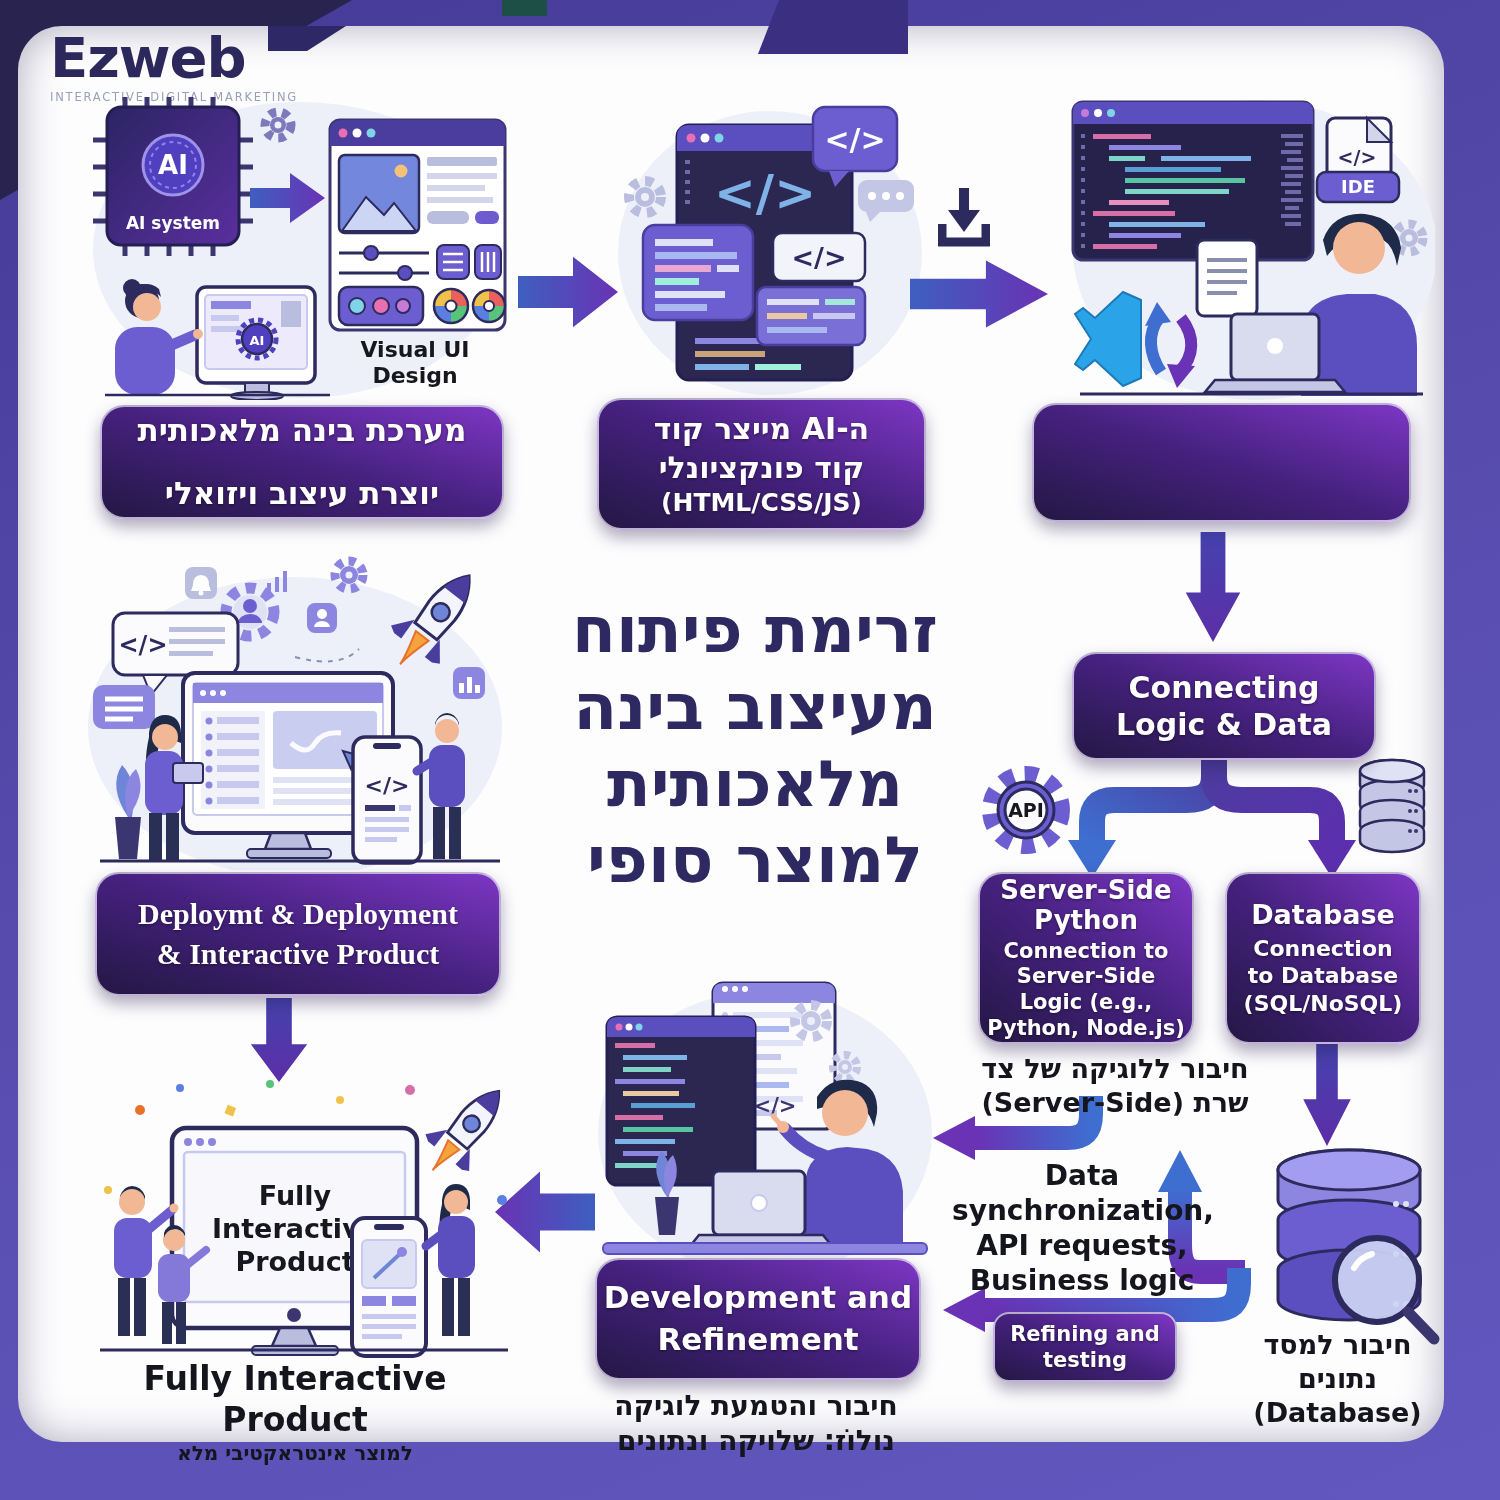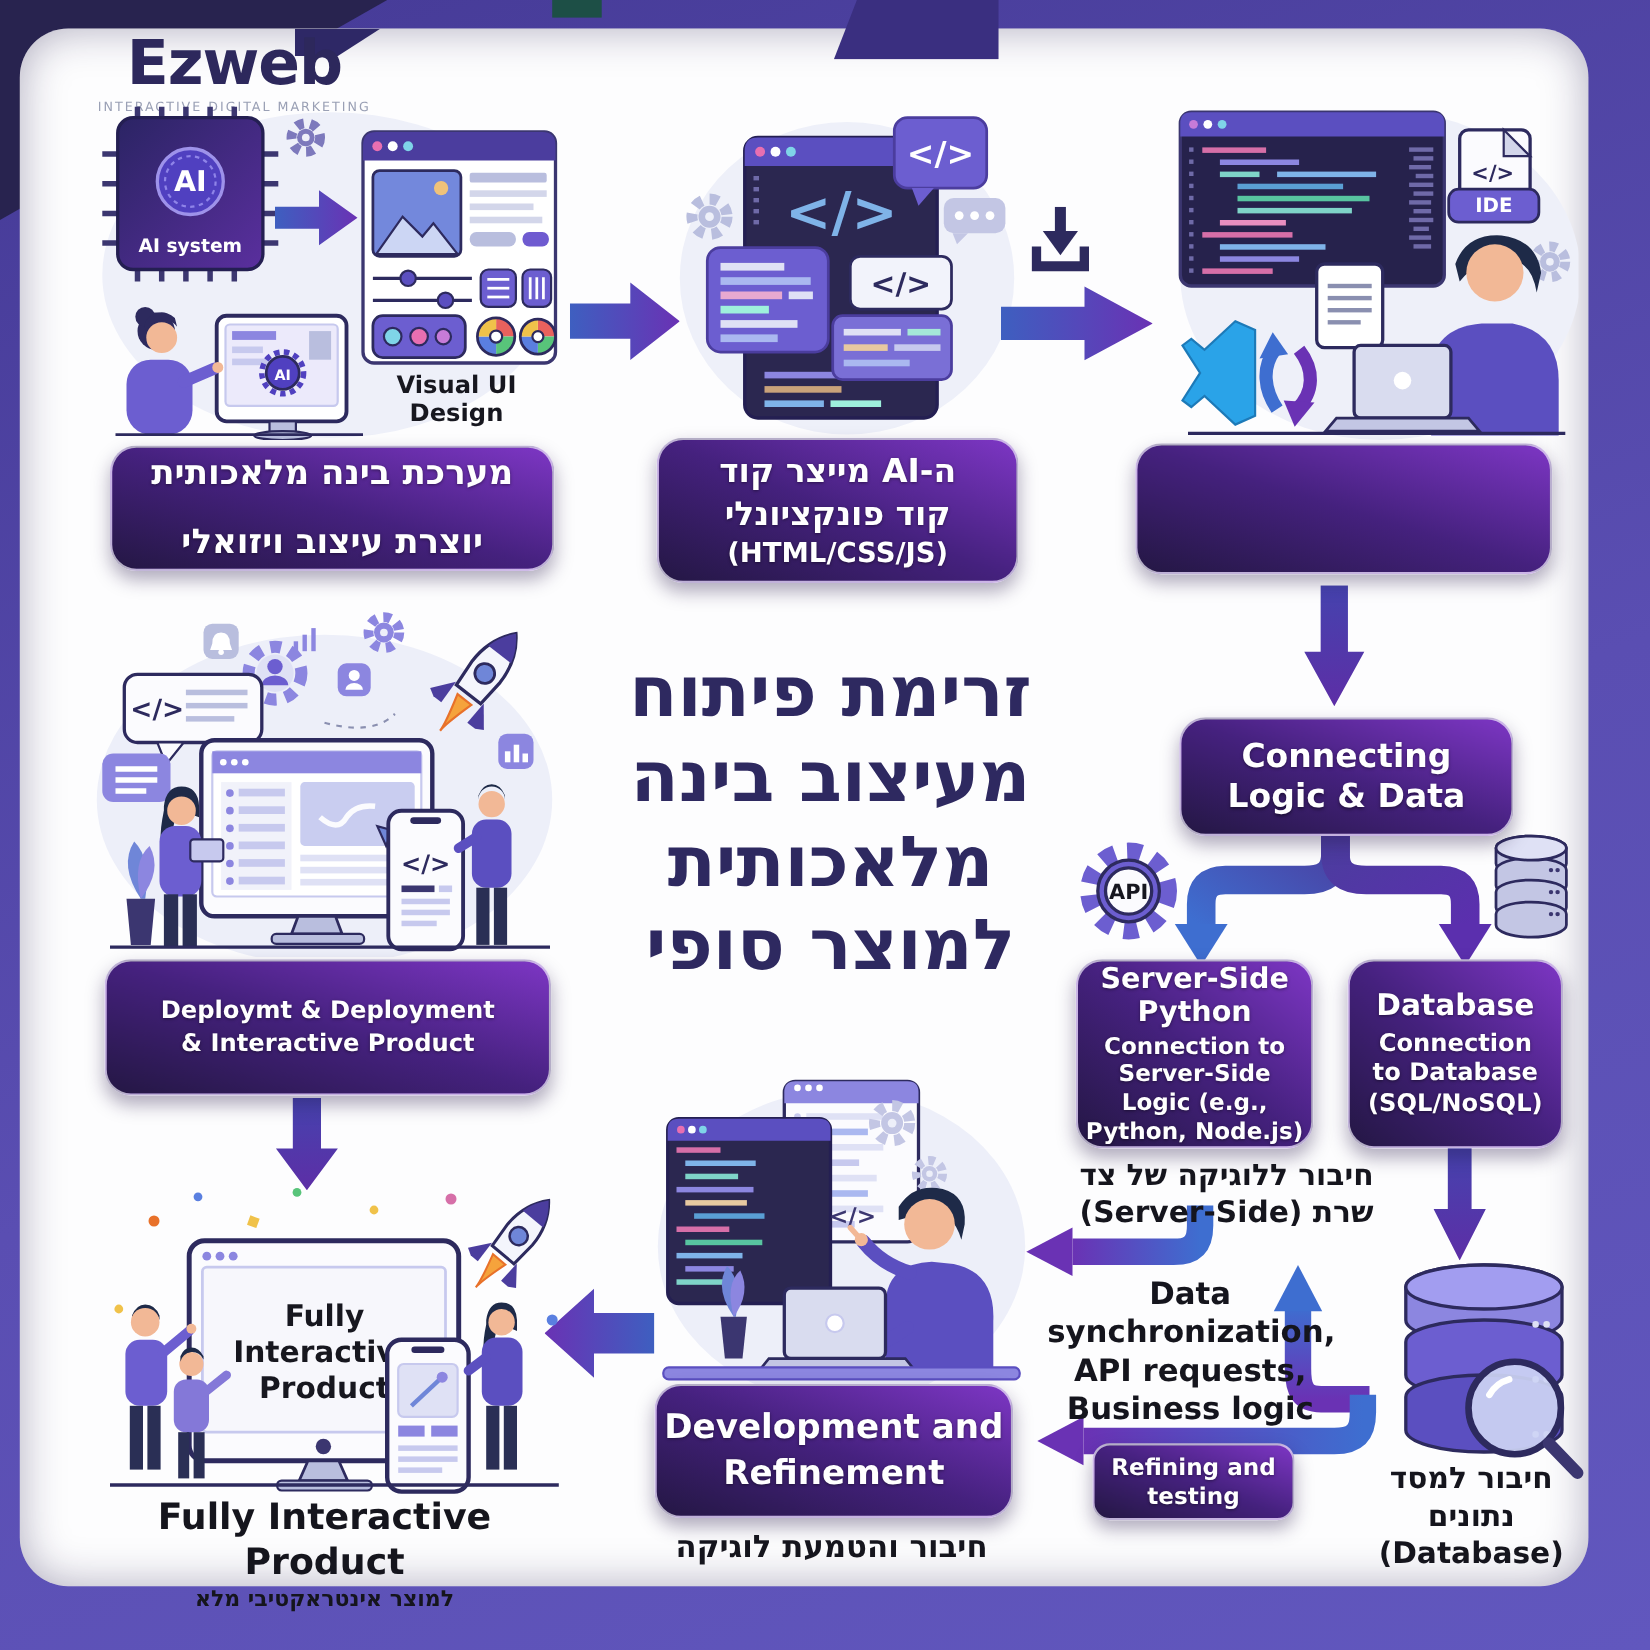--- a/index.html
+++ b/index.html
@@ -21,21 +21,21 @@
 <body>
 
 <div id="stage">
 
   <div class="abs" style="left:0;top:0;width:352px;height:200px;background:#28234f;clip-path:polygon(0 0,100% 0,0 100%);z-index:1;"></div>
   <div id="card"></div>
   <div class="abs" style="left:268px;top:26px;width:78px;height:25px;background:#2e2866;clip-path:polygon(0 0,100% 0,50% 100%,0 100%);z-index:3;"></div>
   <div class="abs" style="left:502px;top:0;width:45px;height:16px;background:#1d4f46;z-index:3;"></div>
   <div class="abs" style="left:758px;top:0;width:150px;height:54px;background:#3a2f80;clip-path:polygon(14% 0,100% 0,100% 100%,0 100%);z-index:3;"></div>
 
-  <div class="abs content" style="left:63px;top:30px;width:300px;text-align:center;">
+  <div class="abs content" style="left:50px;top:30px;width:300px;">
     <div style="font-size:56px;font-weight:800;color:#2d285c;letter-spacing:-1px;line-height:1;">Ezweb</div>
     <div style="font-size:11.5px;letter-spacing:1.8px;color:#9aa0b5;margin-top:4px;">INTERACTIVE DIGITAL MARKETING</div>
   </div>
 
   <svg class="abs content" style="left:85px;top:95px;" width="430" height="305" viewBox="0 0 430 305">
     <defs>
       <linearGradient id="i1chip" x1="0" y1="0" x2="1" y2="1">
           <stop offset="0" stop-color="#2b2464"></stop>
           <stop offset="1" stop-color="#5a2f9e"></stop>
         </linearGradient>
@@ -582,21 +582,21 @@
     </g>
     <g>
       <path d="M43,262 q-20,-30 -6,-52 q16,16 10,52 z" fill="#6f86d8"></path>
       <path d="M43,262 q20,-26 8,-48 q-16,14 -8,48 z" fill="#8c86e0"></path>
       <path d="M30,262 h26 l-4,42 h-18 z" fill="#3b3670"></path>
     </g>
     <path d="M210,102 q44,12 64,-8" stroke="#8a8fb0" stroke-width="2" stroke-dasharray="5 6" fill="none"></path>
     <line x1="15" y1="306" x2="415" y2="306" stroke="#2d2a5e" stroke-width="3"></line>
   </svg>
 
-  <div class="box" style="left:95px;top:872px;width:402px;height:120px;font-size:22px;line-height:1.35;">
+  <div class="box" style="left:95px;top:872px;width:402px;height:120px;font-size:30px;line-height:1.35;font-family:Liberation Serif, serif;">
     <span class="ln">Deploymt &amp; Deployment</span>
     <span class="ln">&amp; Interactive Product</span>
   </div>
 
   <div class="arr d" style="left:247px;top:998px;width:64px;height:84px;"></div>
   <div class="arr l" style="left:495px;top:1166px;width:100px;height:92px;"></div>
 
   <svg class="abs content" style="left:80px;top:1070px;" width="440" height="295" viewBox="0 0 440 295">
     <g>
       <circle cx="60" cy="40" r="5" fill="#e8712a"></circle>
@@ -756,15 +756,16 @@
     </g>
     <rect x="8" y="268" width="324" height="11" rx="5" fill="#8c86e0" stroke="#5b4fc0" stroke-width="2"></rect>
   </svg>
 
   <div class="box" style="left:595px;top:1258px;width:322px;height:118px;font-size:31px;line-height:1.35;">
     <span class="ln">Development and</span>
     <span class="ln">Refinement</span>
   </div>
   <div class="cap" dir="rtl" style="left:595px;top:1388px;width:322px;font-size:28px;">
     <span class="ln">חיבור והטמעת לוגיקה</span>
+    <span class="ln">נולוֹז: שלויקה ונתונים</span>
   </div>
 
 </div>
 
 </body></html>

